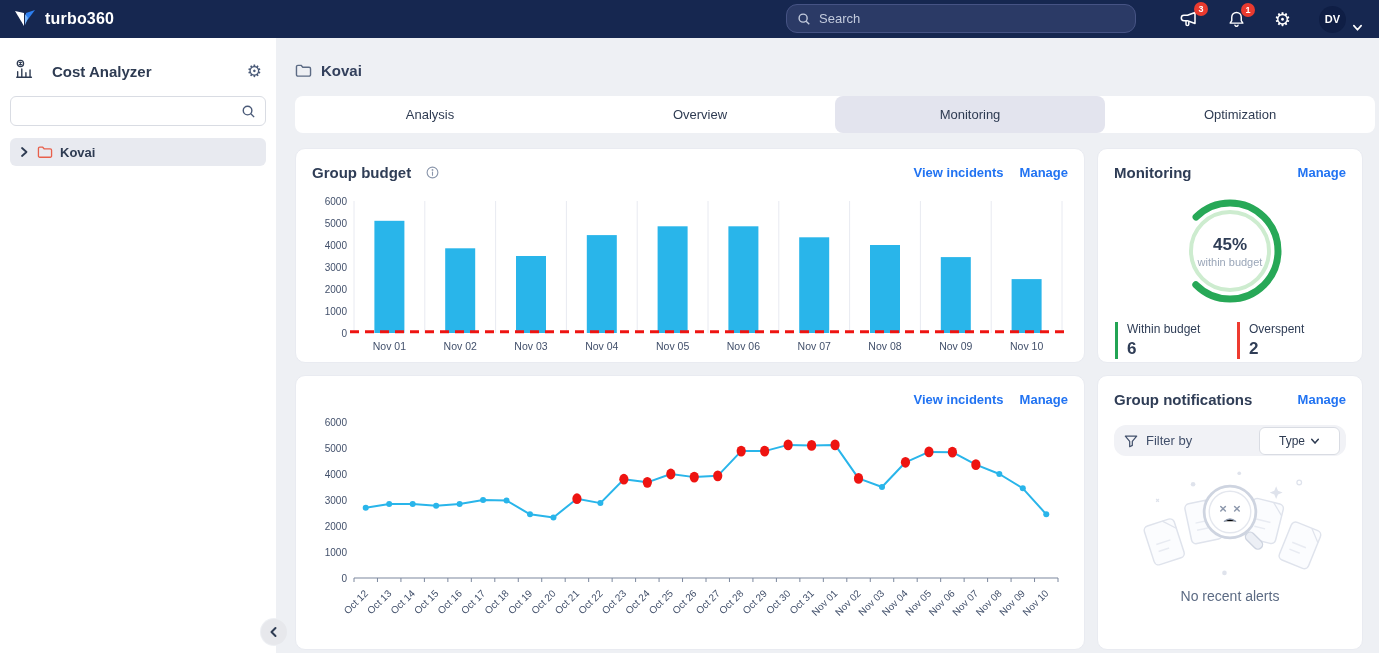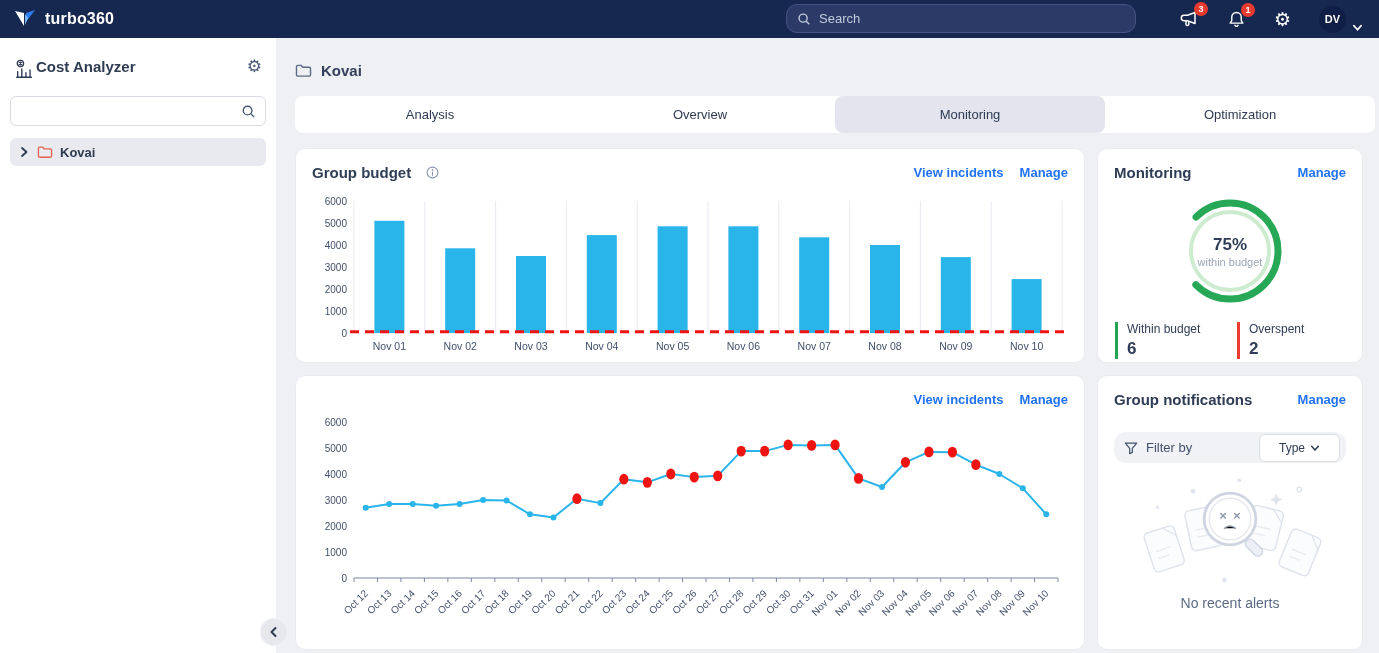--- a/index.html
+++ b/index.html
@@ -12,21 +12,21 @@
 .searchbox{position:absolute;left:786px;top:4px;width:350px;height:29px;background:#2b3a66;border:1px solid #465384;border-radius:11px;display:flex;align-items:center;padding:0 10px;gap:8px;color:#c3cbdd;font-size:13px}
 .top-icons{margin-left:auto;display:flex;align-items:center;gap:28px;color:#fff}
 .icon-wrap{position:relative;display:flex}
 .badge{position:absolute;top:-7px;right:-9px;background:#e93a2f;color:#fff;font-size:9px;font-weight:700;min-width:14px;height:14px;border-radius:8px;display:flex;align-items:center;justify-content:center;padding:0 3px}
 .gear-glyph{font-size:19px;line-height:19px;font-family:"DejaVu Sans",sans-serif}
 .account{display:flex;align-items:flex-end;gap:6px}
 .avatar{width:27px;height:27px;border-radius:50%;background:#0f1e45;display:flex;align-items:center;justify-content:center;font-size:11px;font-weight:700;color:#fff}
 
 .layout{display:flex;height:615px}
 .sidebar{width:276px;background:#fff;position:relative;flex:none;padding:20px 10px 0 10px}
-.sb-head{display:flex;align-items:flex-start;gap:0;padding:0 4px;color:#2e3b52}
+.sb-head{display:flex;align-items:flex-end;gap:16px;padding:0 4px;color:#2e3b52}
 .sb-title{font-size:15px;font-weight:700;flex:1}
 .sb-gear{font-size:17px;line-height:17px;color:#4a5a78;font-family:"DejaVu Sans",sans-serif;cursor:pointer}
 .sb-search{margin-top:16px;height:30px;border:1px solid #d9dce3;border-radius:6px;background:#fff;display:flex;align-items:center;padding:0 9px;color:#4a5a78}
 .sb-search input{border:0;outline:0;flex:1;font-size:13px;color:#2e3b52;font-family:inherit;background:transparent}
 .tree-row{margin-top:12px;height:28px;background:#e8eaf0;border-radius:6px;display:flex;align-items:center;gap:7px;padding:0 8px;color:#2e3b52;font-size:13px;font-weight:600}
 .collapse-btn{position:absolute;bottom:8px;right:-11px;width:26px;height:26px;border-radius:50%;background:#e7e8ec;display:flex;align-items:center;justify-content:center;color:#2e3b52;box-shadow:0 0 0 1px #eef0f4}
 
 .main{flex:1;padding:22px 16px 0 19px;min-width:0}
 .breadcrumb{display:flex;align-items:center;gap:9px;color:#33405c;font-size:15px;font-weight:600;height:20px;margin-bottom:16px}
 .tabbar{background:#fff;border-radius:8px;height:37px;display:flex;margin-bottom:15px;margin-right:-12px}
@@ -41,21 +41,21 @@
 
 .donut-wrap{position:relative;width:128px;margin:4px auto 0}
 .donut-center{position:absolute;inset:0;display:flex;flex-direction:column;align-items:center;justify-content:center}
 .donut-pct{font-size:17px;font-weight:700;color:#2f3d56}
 .donut-sub{font-size:11px;color:#9aa6b8;margin-top:1px}
 .stats{display:flex;gap:26px;margin-top:7px;padding-left:1px}
 .stat{border-left:3px solid #22a454;padding-left:9px;min-width:96px}
 .stat-label{font-size:12px;color:#2f3d56}
 .stat-value{font-size:17px;font-weight:700;color:#2f3d56;margin-top:3px}
 
-.filterbar{margin-top:22px;height:31px;background:#f1f2f6;border-radius:12px;display:flex;align-items:center;padding:0 6px 0 10px;gap:8px;color:#42506b;font-size:13px}
+.filterbar{margin-top:15px;height:31px;background:#f1f2f6;border-radius:12px;display:flex;align-items:center;padding:0 6px 0 10px;gap:8px;color:#42506b;font-size:13px}
 .type-btn{margin-left:auto;height:28px;background:#fff;border:1px solid #d9dce3;border-radius:6px;display:flex;align-items:center;gap:5px;padding:0 19px;font-size:12px;color:#2e3b52;cursor:pointer}
 .empty-illus{margin:8px auto 0;display:block}
 .empty-text{text-align:center;font-size:14px;color:#5c6b84;margin-top:4px}
 </style>
 </head>
 <body>
 
 <header class="topbar">
   <div class="brand">
     <svg width="22" height="20" viewBox="0 0 22 20">
@@ -218,21 +218,21 @@
           <span class="links">
               <span class="link">Manage</span>
             </span>
         </div>
         <div class="donut-wrap">
           <svg id="donut" width="128" height="128">
               <circle cx="64" cy="64" r="39" fill="none" stroke="#cdeccf" stroke-width="4"></circle>
               <circle cx="64" cy="64" r="48" fill="none" stroke="#27a857" stroke-width="7" stroke-linecap="round" stroke-dasharray="226.1946710584651 75.39822368615503" transform="rotate(225 64 64)"></circle>
             </svg>
           <div class="donut-center">
-            <div class="donut-pct">75%</div>
+            <div class="donut-pct">45%</div>
             <div class="donut-sub">within budget</div>
           </div>
         </div>
         <div class="stats">
           <div class="stat" style="border-color:#22a454">
             <div class="stat-label">Within budget</div>
             <div class="stat-value">6</div>
           </div>
           <div class="stat" style="border-color:#ee3b30">
             <div class="stat-label">Overspent</div>

